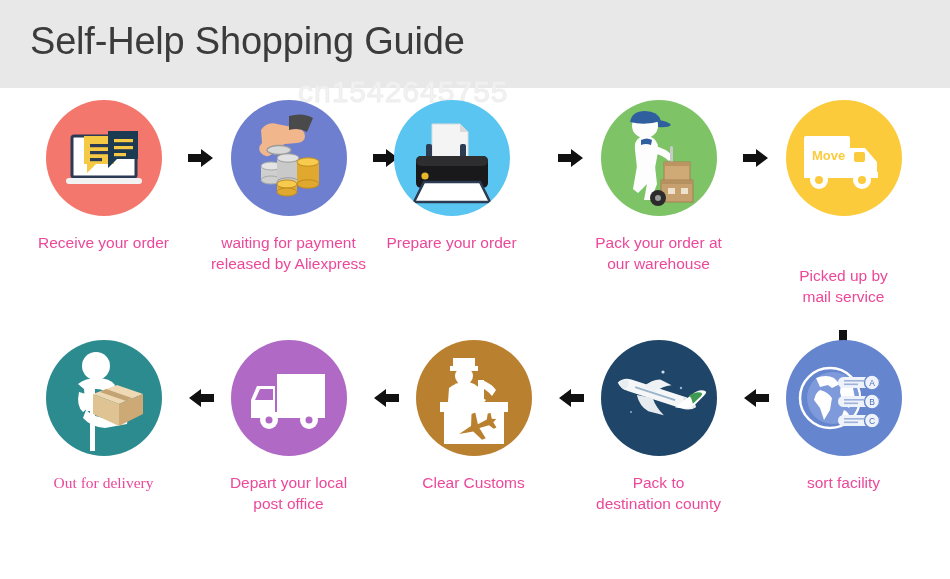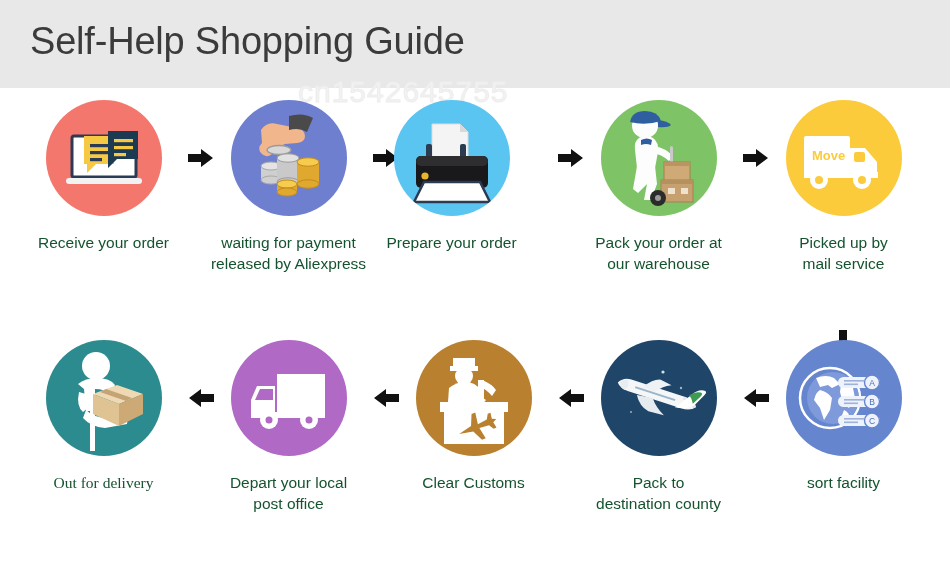--- a/index.html
+++ b/index.html
@@ -38,21 +38,21 @@
     position:absolute;top:0;width:185px;height:240px;
     display:flex;flex-direction:column;align-items:center;
   }
   .circle{
     width:116px;height:116px;border-radius:50%;
     position:relative;overflow:hidden;flex:none;
     margin-top:0px;
   }
   .caption{
     margin-top:16px;width:185px;text-align:center;
-    font-size:15.5px;color:#14532d;line-height:21px;
+    font-size:15.5px;color:#ec4899;line-height:21px;
   }
   .caption .l2{display:block;}
 
   
   .arrow{
     position:absolute;width:26px;height:22px;
   }
   .arrow svg{display:block;width:100%;height:100%;}
 
   
@@ -186,21 +186,21 @@
         <span class="l2">our warehouse</span>
       </div>
     </div>
 
     <div class="arrow" style="left:743px;top:47px;">
       <svg viewBox="0 0 26 22">
           <path d="M0 7 h13 V2 l12 9 -12 9 v-5 H0 z" fill="#111111"></path>
         </svg>
     </div>
 
-    <div class="step" style="left:751px;">
+    <div class="step" style="left:751px;gap:33px;">
       <div class="circle" style="background:#fbcb3c;">
         <svg class="svgfull" viewBox="0 0 116 116">
           <rect x="18" y="36" width="46" height="40" rx="2" fill="#ffffff"></rect>
           <path d="M64 48 h15 l12 14 v14 H64z" fill="#ffffff"></path>
           <rect x="68" y="52" width="11" height="10" rx="2" fill="#fbcb3c"></rect>
           <rect x="18" y="72" width="74" height="6" fill="#ffffff"></rect>
           <circle cx="33" cy="80" r="9" fill="#ffffff"></circle>
           <circle cx="33" cy="80" r="4" fill="#fbcb3c"></circle>
           <circle cx="76" cy="80" r="9" fill="#ffffff"></circle>
           <circle cx="76" cy="80" r="4" fill="#fbcb3c"></circle>

